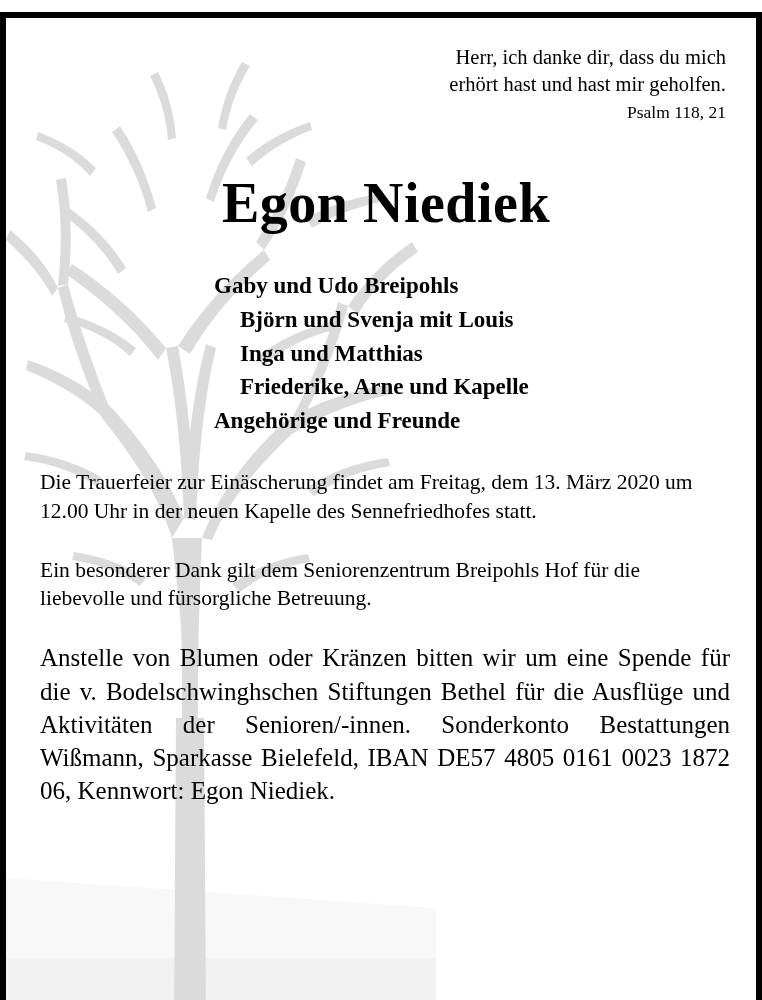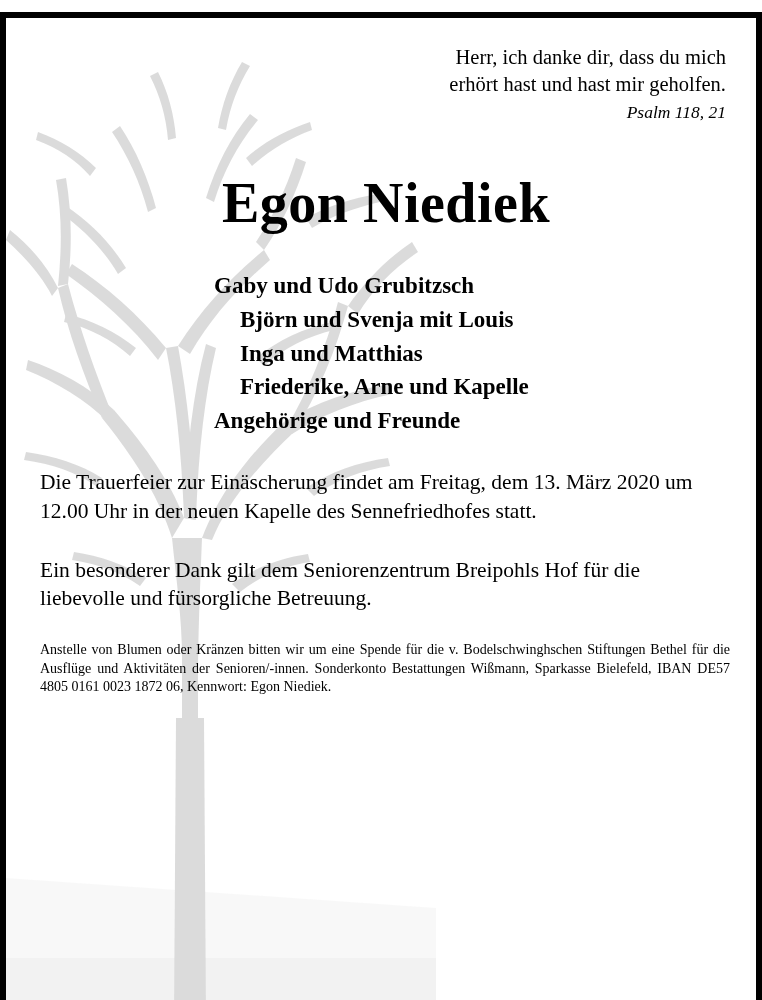--- a/index.html
+++ b/index.html
@@ -41,21 +41,20 @@
   .verse {
     text-align: right;
     font-size: 20.5px;
     line-height: 1.32;
     color: #000;
     margin-right: 4px;
   }
   .verse-line { display: block; white-space: nowrap; }
   .verse-source {
     text-align: right;
-    font-style: italic;
     font-size: 17.5px;
     margin-top: 4px;
     margin-right: 4px;
   }
   .name {
     text-align: center;
     font-size: 56px;
     font-weight: bold;
     letter-spacing: 0.5px;
     margin-top: 48px;
@@ -84,21 +83,21 @@
   .family .indent { padding-left: 26px; display: block; }
   .family .flat { display: block; }
   .para {
     font-size: 21.5px;
     line-height: 1.34;
     margin-top: 30px;
     margin-left: 8px;
   }
   .para.second { margin-top: 30px; }
   .footnote {
-    font-size: 14px;
+    font-size: 25px;
     line-height: 1.33;
     margin-top: 28px;
     margin-left: 8px;
     text-align: justify;
     text-align-last: left;
   }
 </style>
 </head>
 <body>
 
@@ -153,21 +152,21 @@
       <span class="verse-line">Herr, ich danke dir, dass du mich</span>
       <span class="verse-line">erhört hast und hast mir geholfen.</span>
     </div>
     <div class="verse-source">Psalm 118, 21</div>
 
     <div class="name">Egon Niediek</div>
 
 
 
     <div class="family">
-      <span class="flat">Gaby und Udo Grubitzsch</span>
+      <span class="flat">Gaby und Udo Breipohls</span>
       <span class="indent">Björn und Svenja mit Louis</span>
       <span class="indent">Inga und Matthias</span>
       <span class="indent">Friederike, Arne und Kapelle</span>
       <span class="flat">Angehörige und Freunde</span>
     </div>
 
     <div class="para">Die Trauerfeier zur Einäscherung findet am Freitag, dem 13. März 2020 um 12.00 Uhr in der neuen Kapelle des Sennefriedhofes statt.</div>
 
     <div class="para second">Ein besonderer Dank gilt dem Seniorenzentrum Breipohls Hof für die liebevolle und fürsorgliche Betreuung.</div>
 

